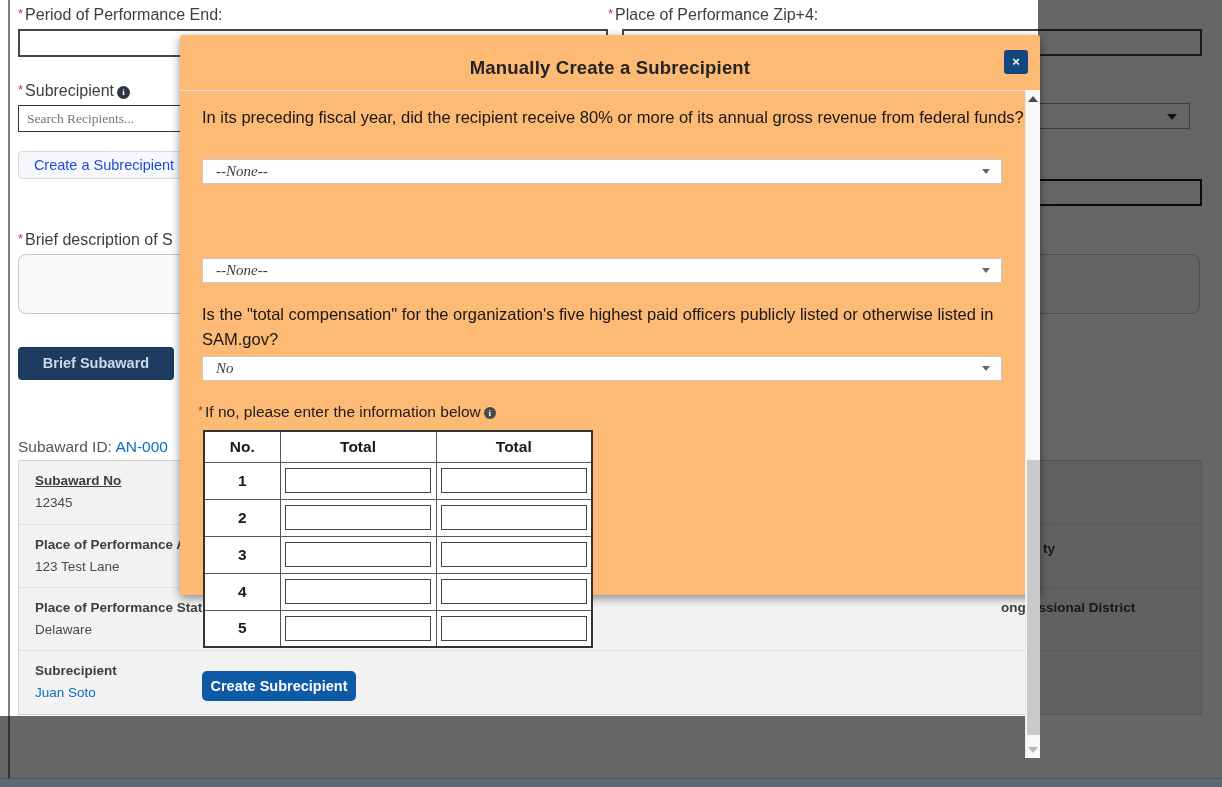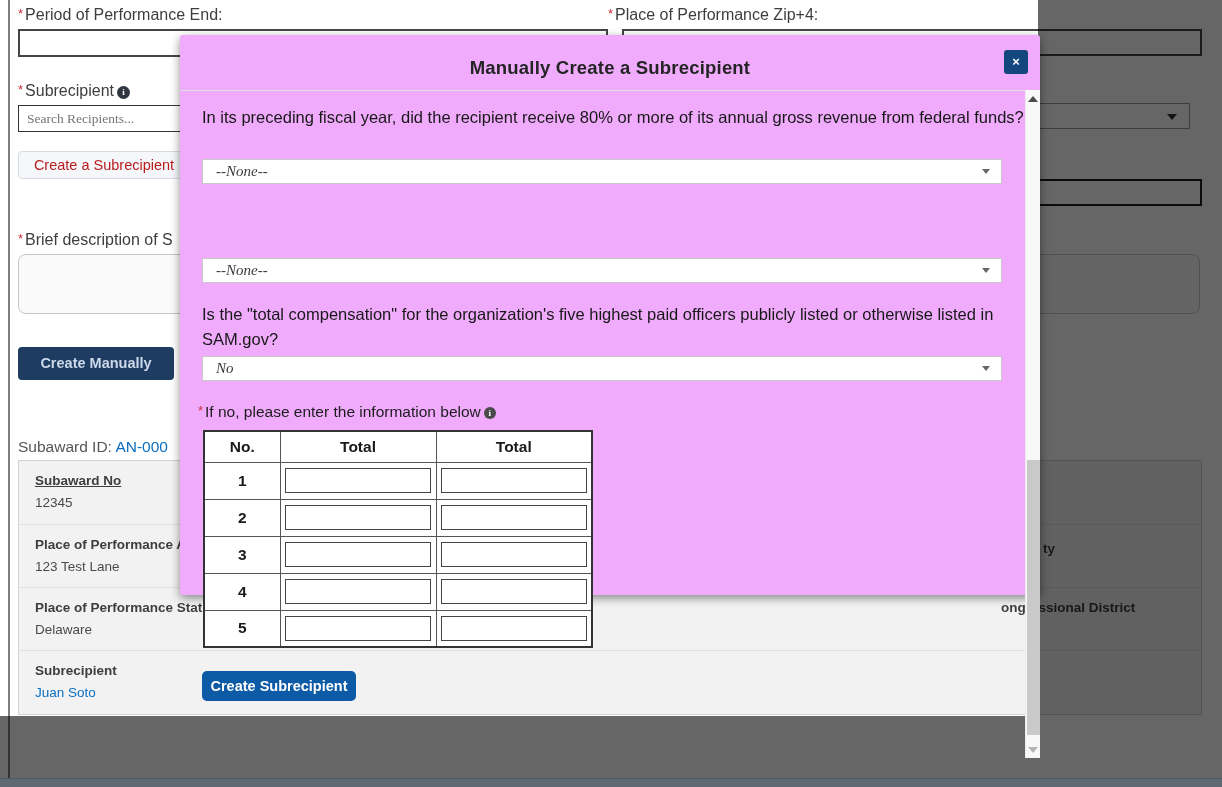--- a/index.html
+++ b/index.html
@@ -23,21 +23,21 @@
   .thin-input { border:1.5px solid #333; }
   .info-icon {
     display:inline-block; width:13px; height:13px; border-radius:50%;
     background:#2f3640; color:#fff; font-size:9px; font-weight:bold;
     text-align:center; line-height:13px; margin-left:3px; vertical-align:1px;
     font-family:"Liberation Serif", serif;
   }
   .btn-light {
     left:18px; top:151px; width:172px; height:28px; z-index:1;
     background:#f5f7fa; border:1px solid #d6dbe2; border-radius:4px;
-    color:#b91c1c; font-size:14.5px; text-align:center; line-height:26px; cursor:pointer;
+    color:#1d4ed8; font-size:14.5px; text-align:center; line-height:26px; cursor:pointer;
   }
   .textarea-bg {
     left:18px; top:254px; width:1182px; height:60px; z-index:1;
     background:#fafafa; border:1px solid #c6c6c6; border-radius:8px;
   }
   .btn-navy {
     left:18px; top:347px; width:156px; height:33px; z-index:1;
     background:#1e3c61; border-radius:4px; color:#ccd9ea;
     font-size:14.5px; font-weight:bold; text-align:center; line-height:33px; cursor:pointer;
   }
@@ -67,21 +67,21 @@
   }
 
   
   .dim-right  { left:1038px; top:0; width:184px; height:778px; background:rgba(0,0,0,.60); z-index:30; }
   .dim-bottom { left:0; top:716px; width:1038px; height:62px; background:rgba(0,0,0,.60); z-index:30; }
   .footer-bar { left:0; top:778px; width:1222px; height:9px; background:#5e6973; border-top:1px solid #4d5761; z-index:40; }
 
   
   .modal {
     left:180px; top:35px; width:860px; height:560px; z-index:50;
-    background:#f0abfc; border-radius:3px; box-shadow:0 3px 10px rgba(0,0,0,.45);
+    background:#fdba74; border-radius:3px; box-shadow:0 3px 10px rgba(0,0,0,.45);
   }
   .modal-title {
     position:absolute; left:0; top:22px; width:100%; text-align:center;
     font-size:18.5px; font-weight:600; color:#242424; letter-spacing:.2px;
   }
   .modal-close {
     position:absolute; right:12px; top:15px; width:24px; height:24px;
     background:#15477f; border:none; border-radius:3px; color:#fff;
     font-size:13px; line-height:22px; text-align:center; cursor:pointer; font-weight:bold;
   }
@@ -139,21 +139,21 @@
   <input class="abs txt-input" style="left: 622px; top: 29px; width: 580px; height: 27px;">
 
   <div class="abs fld-label" style="left:18px; top:82px;"><span class="req">*</span><span>Subrecipient</span><span class="info-icon">i</span></div>
   <input class="abs txt-input thin-input" style="left: 18px; top: 105px; width: 380px; height: 27px; font-size: 13.5px; color: rgb(77, 77, 77);" placeholder="Search Recipients...">
 
   <div class="abs btn-light">Create a Subrecipient</div>
 
   <div class="abs fld-label" style="left:18px; top:231px;"><span class="req">*</span><span>Brief description of S</span></div>
   <div class="abs textarea-bg"></div>
 
-  <div class="abs btn-navy">Create Manually</div>
+  <div class="abs btn-navy">Brief Subaward</div>
 
   <div class="abs subaward-id"><span>Subaward ID:</span> <a href="#">AN-000</a></div>
 
   <div class="abs panel">
     <div class="p-label u" style="top:12px;">Subaward No</div>
     <div class="p-value" style="top:34px;">12345</div>
     <div class="divider" style="top:63px;"></div>
 
     <div class="p-label" style="top:76px;">Place of Performance Add</div>
     <div class="p-value" style="top:98px;">123 Test Lane</div>

